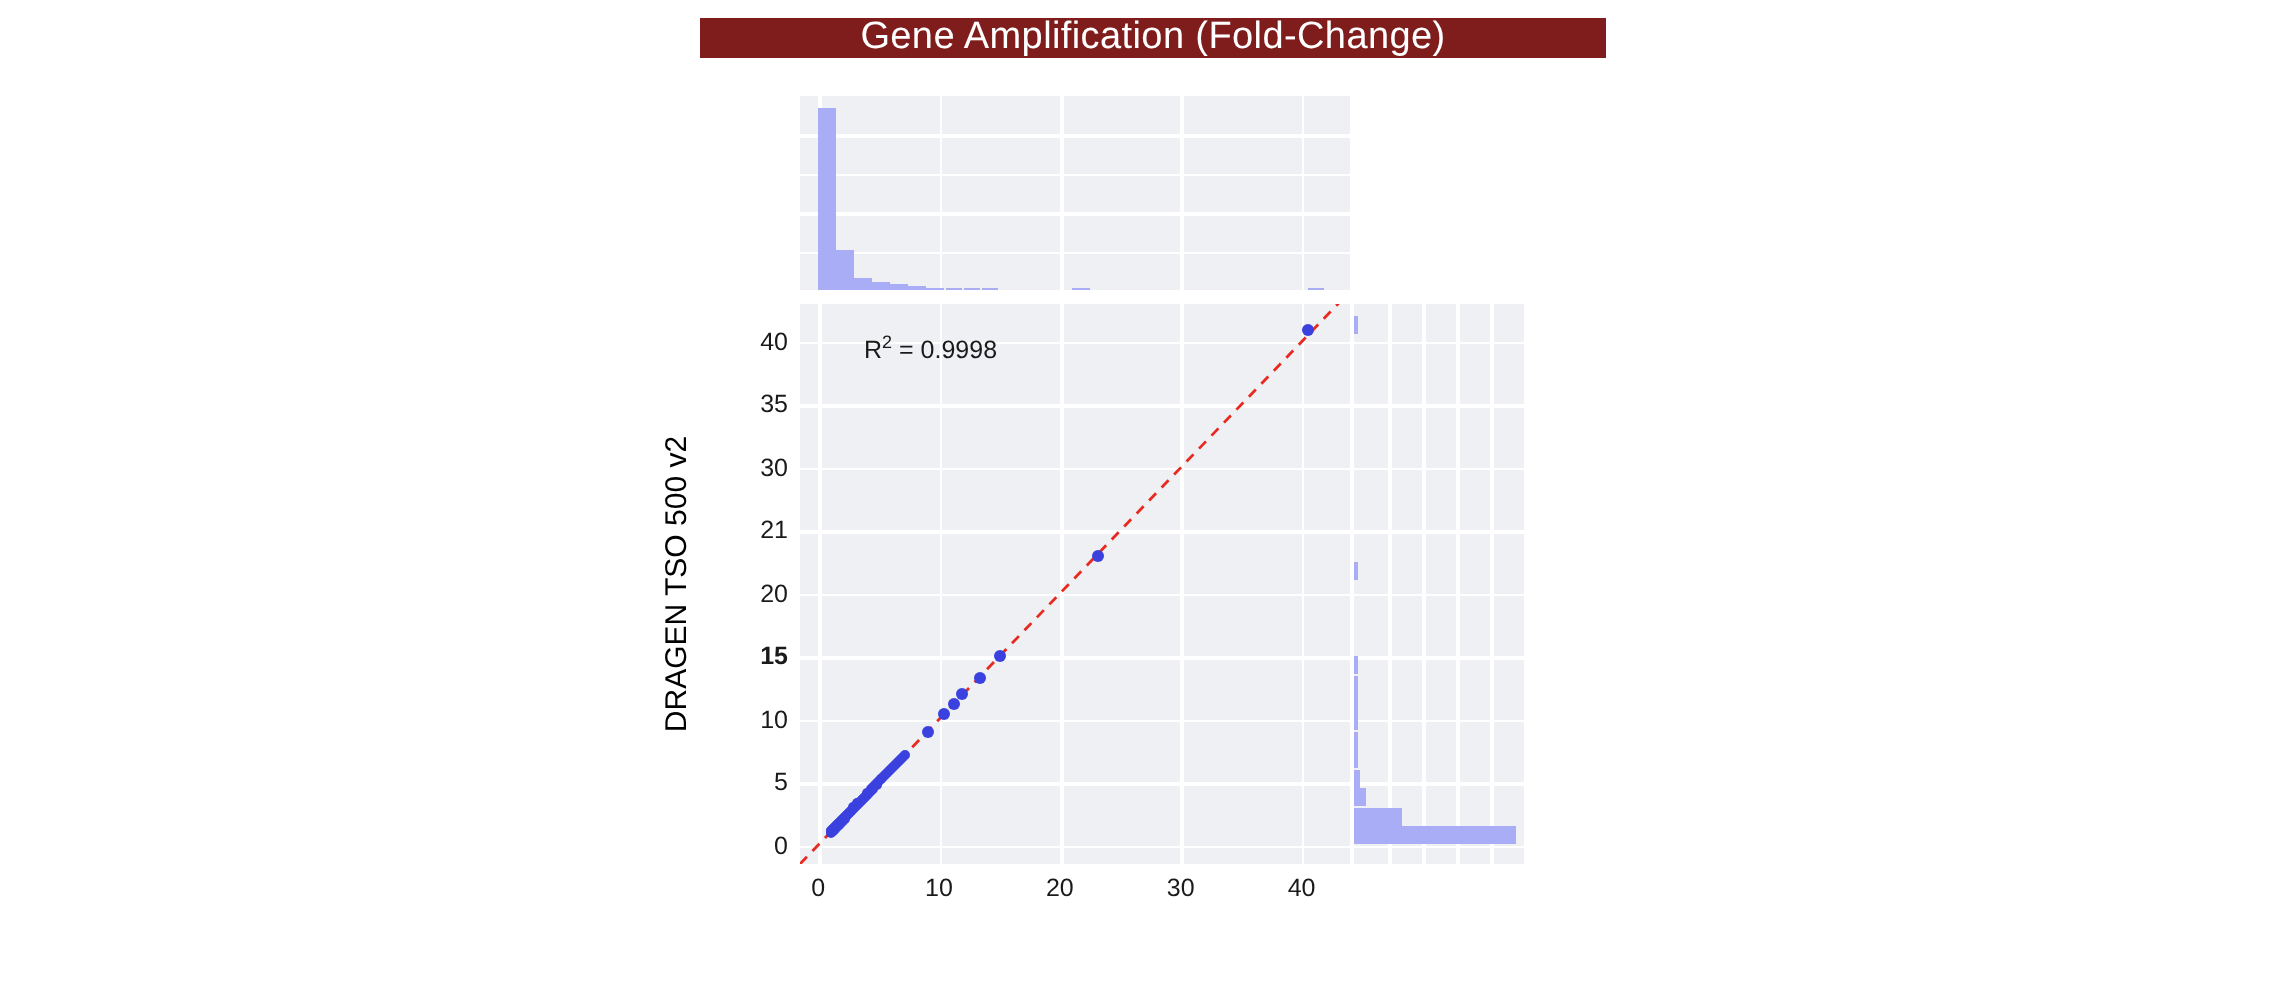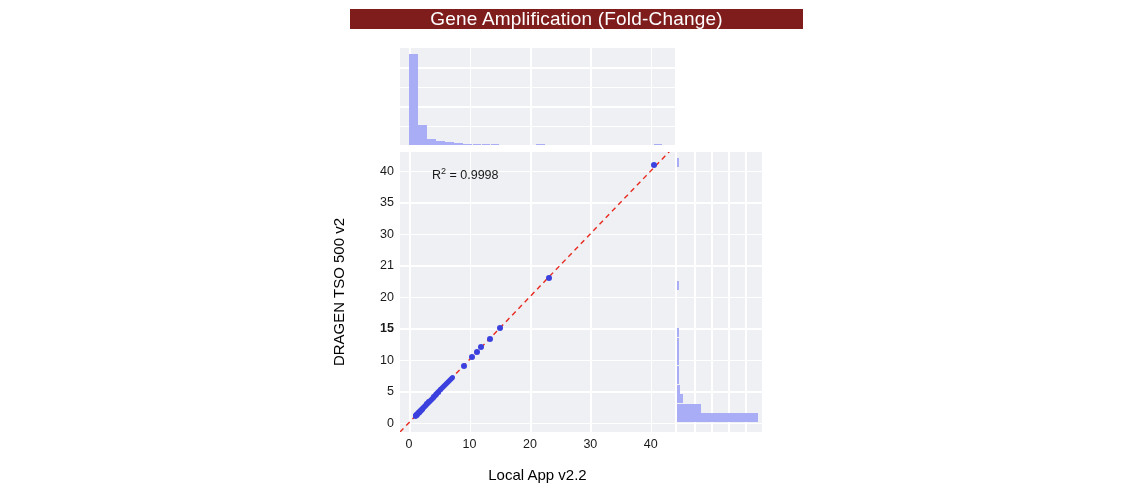--- a/index.html
+++ b/index.html
@@ -392,16 +392,15 @@
       <div class="ytick" style="top: 18.8764px;">40</div>
     </div>
   <div id="xtick-layer">
       <div class="xtick" style="left: 9.06593px;">0</div>
       <div class="xtick" style="left: 69.5055px;">10</div>
       <div class="xtick" style="left: 129.945px;">20</div>
       <div class="xtick" style="left: 190.385px;">30</div>
       <div class="xtick" style="left: 250.824px;">40</div>
     </div>
 
-  <div class="axis-title-x">Local App v2.2</div>
   <div class="axis-title-y">DRAGEN TSO 500 v2</div>
 
 </div>
 
 </body></html>

